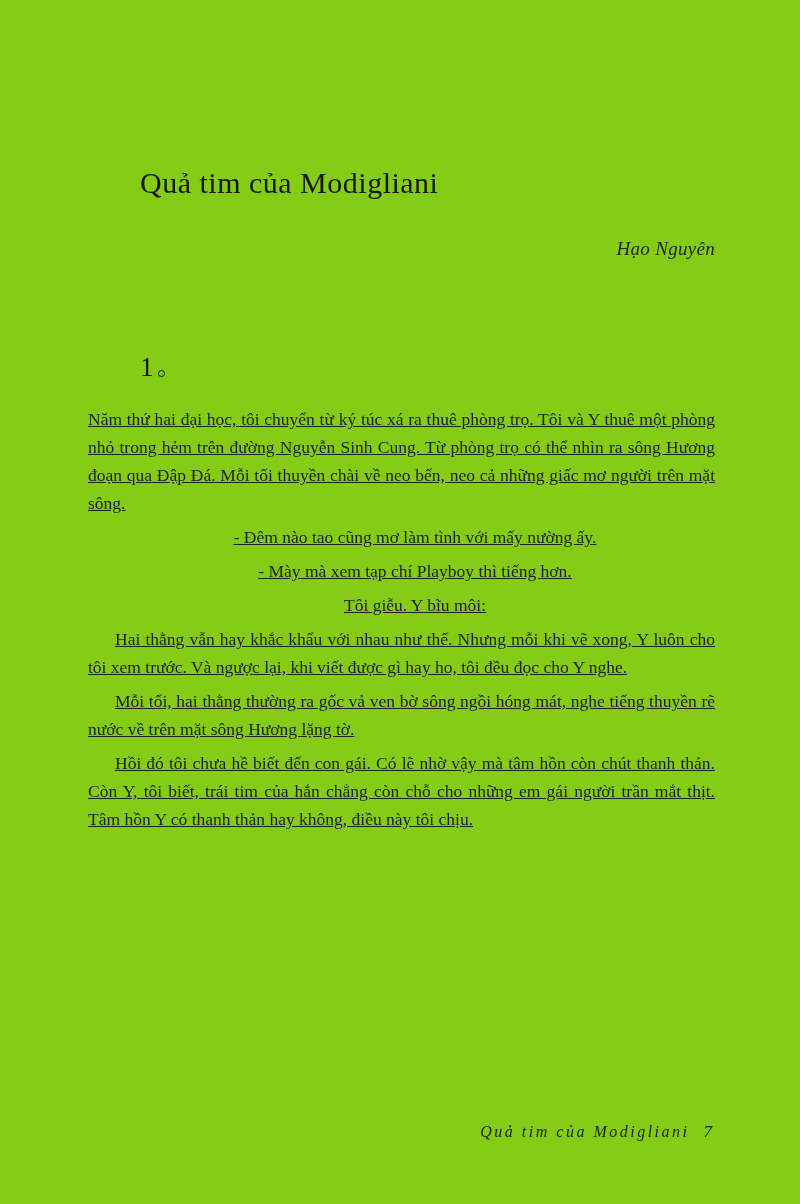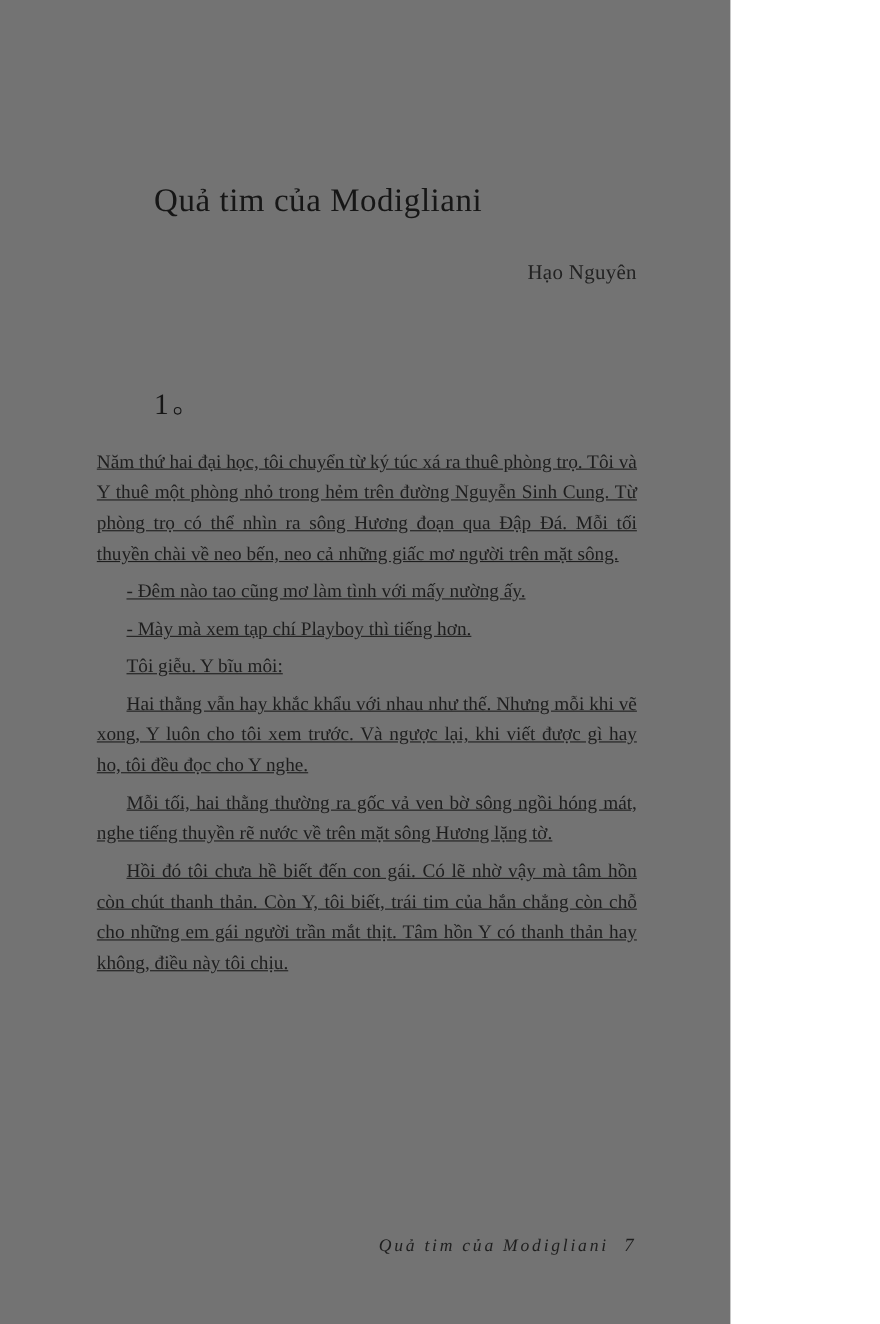--- a/index.html
+++ b/index.html
@@ -8,42 +8,43 @@
     background: #ffffff;
   }
 
   body {
     font-family: "Liberation Serif", "DejaVu Serif", serif;
     color: #1e1e1e;
   }
 
   .page {
     position: relative;
-    width: 664px;
+    width: 800px;
     height: 1204px;
-    background: #737373;
+    background: #84cc16;
     overflow: hidden;
   }
 
   .content-column {
     padding: 0 85px 0 88px;
   }
 
   .title {
     margin: 163px 0 0 52px;
     font-size: 30px;
     font-weight: normal;
     letter-spacing: 0.5px;
     color: #161616;
     line-height: 1.3;
   }
 
   .author {
     margin-top: 36px;
     text-align: right;
+    font-style: italic;
     font-size: 19px;
     color: #222;
     letter-spacing: 0.3px;
   }
 
   .section-marker {
     margin: 90px 0 20px 52px;
     font-size: 27px;
     line-height: 1.3;
     color: #161616;
@@ -67,21 +68,21 @@
     margin: 0 0 6px 0;
     color: #1e1e1e;
     text-decoration: underline;
   }
 
   .body-text p.first {
     text-indent: 0;
   }
 
   .body-text p.dialogue {
-    text-align: left;
+    text-align: center;
   }
 
   .footer {
     position: absolute;
     top: 1122px;
     right: 88px;
     display: flex;
     align-items: baseline;
     gap: 14px;
   }

